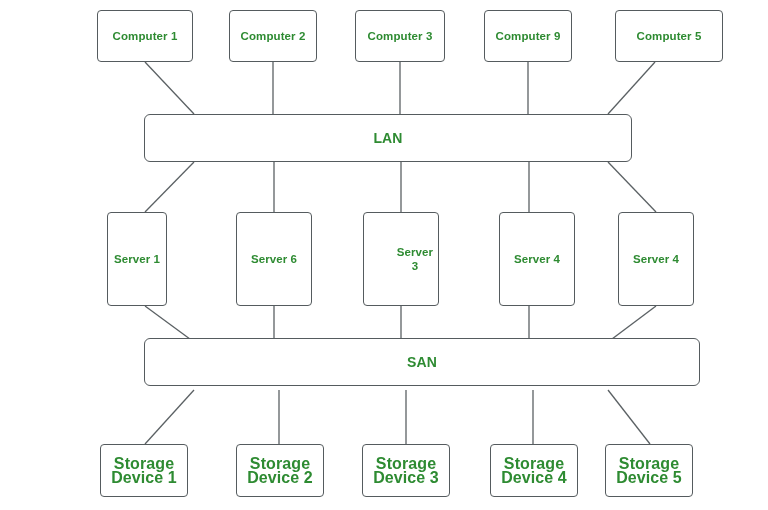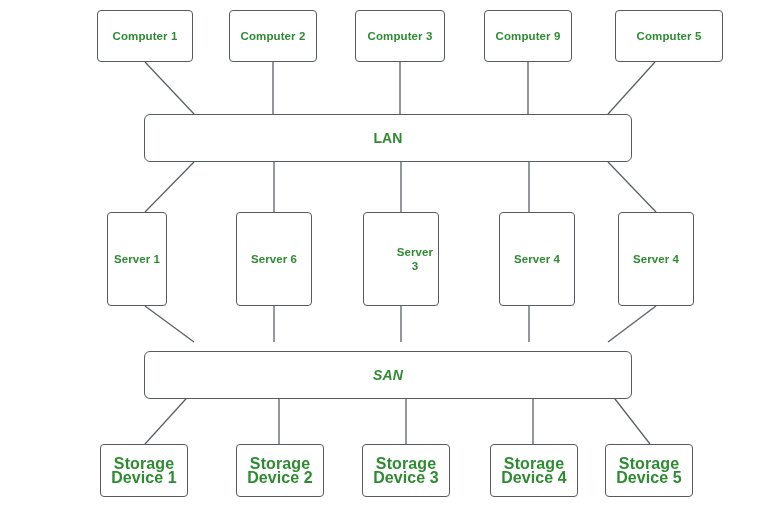--- a/index.html
+++ b/index.html
@@ -125,21 +125,21 @@
         <span class="node-label">Server 3</span>
       </div>
       <div class="node server" style="left: 491px; top: 212px; width: 76px; height: 94px; margin-left: 8px;">
         <span class="node-label">Server 4</span>
       </div>
       <div class="node server" style="left: 618px; top: 212px; width: 76px; height: 94px;">
         <span class="node-label">Server 4</span>
       </div>
     </div>
   <div id="san-row">
-      <div class="node bar san-bar" style="left: 144px; top: 351px; width: 488px; height: 48px; font-style: italic;">
+      <div class="node bar san-bar" style="left: 144px; top: 338px; width: 556px; height: 48px;">
         <span class="node-label">SAN</span>
       </div>
     </div>
   <div id="storage-row">
       <div class="node storage" style="left: 100px; top: 444px; width: 88px; height: 53px;">
         <span class="node-label">Storage
 Device 1</span>
       </div>
       <div class="node storage" style="left: 236px; top: 444px; width: 88px; height: 53px;">
         <span class="node-label">Storage

